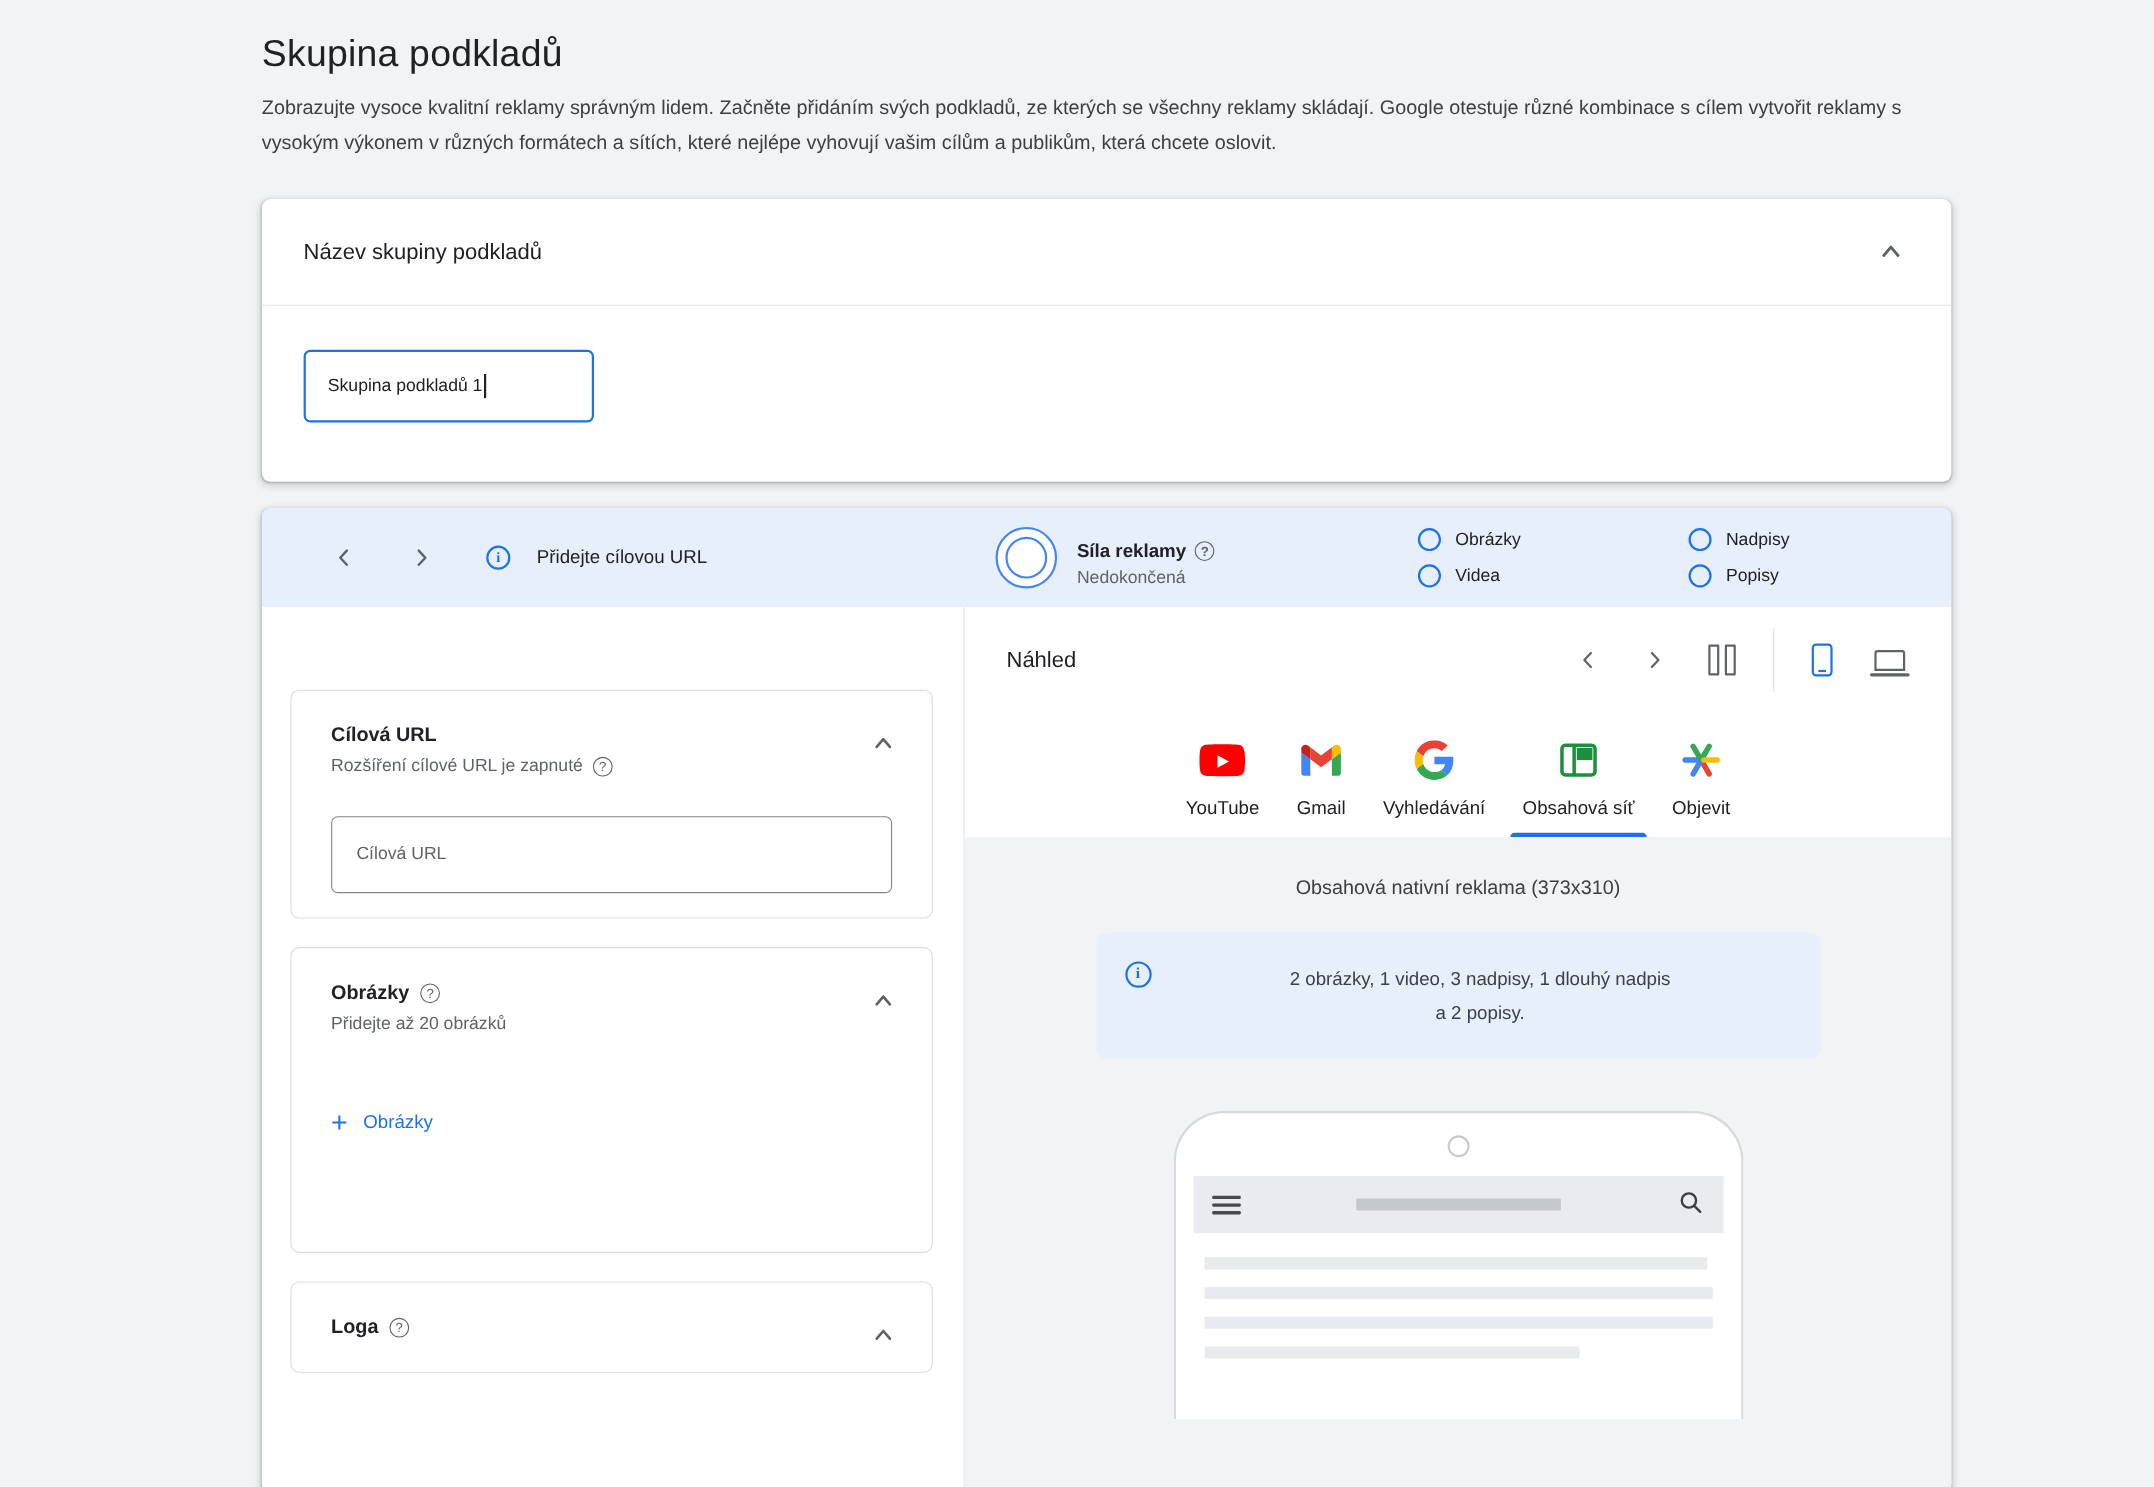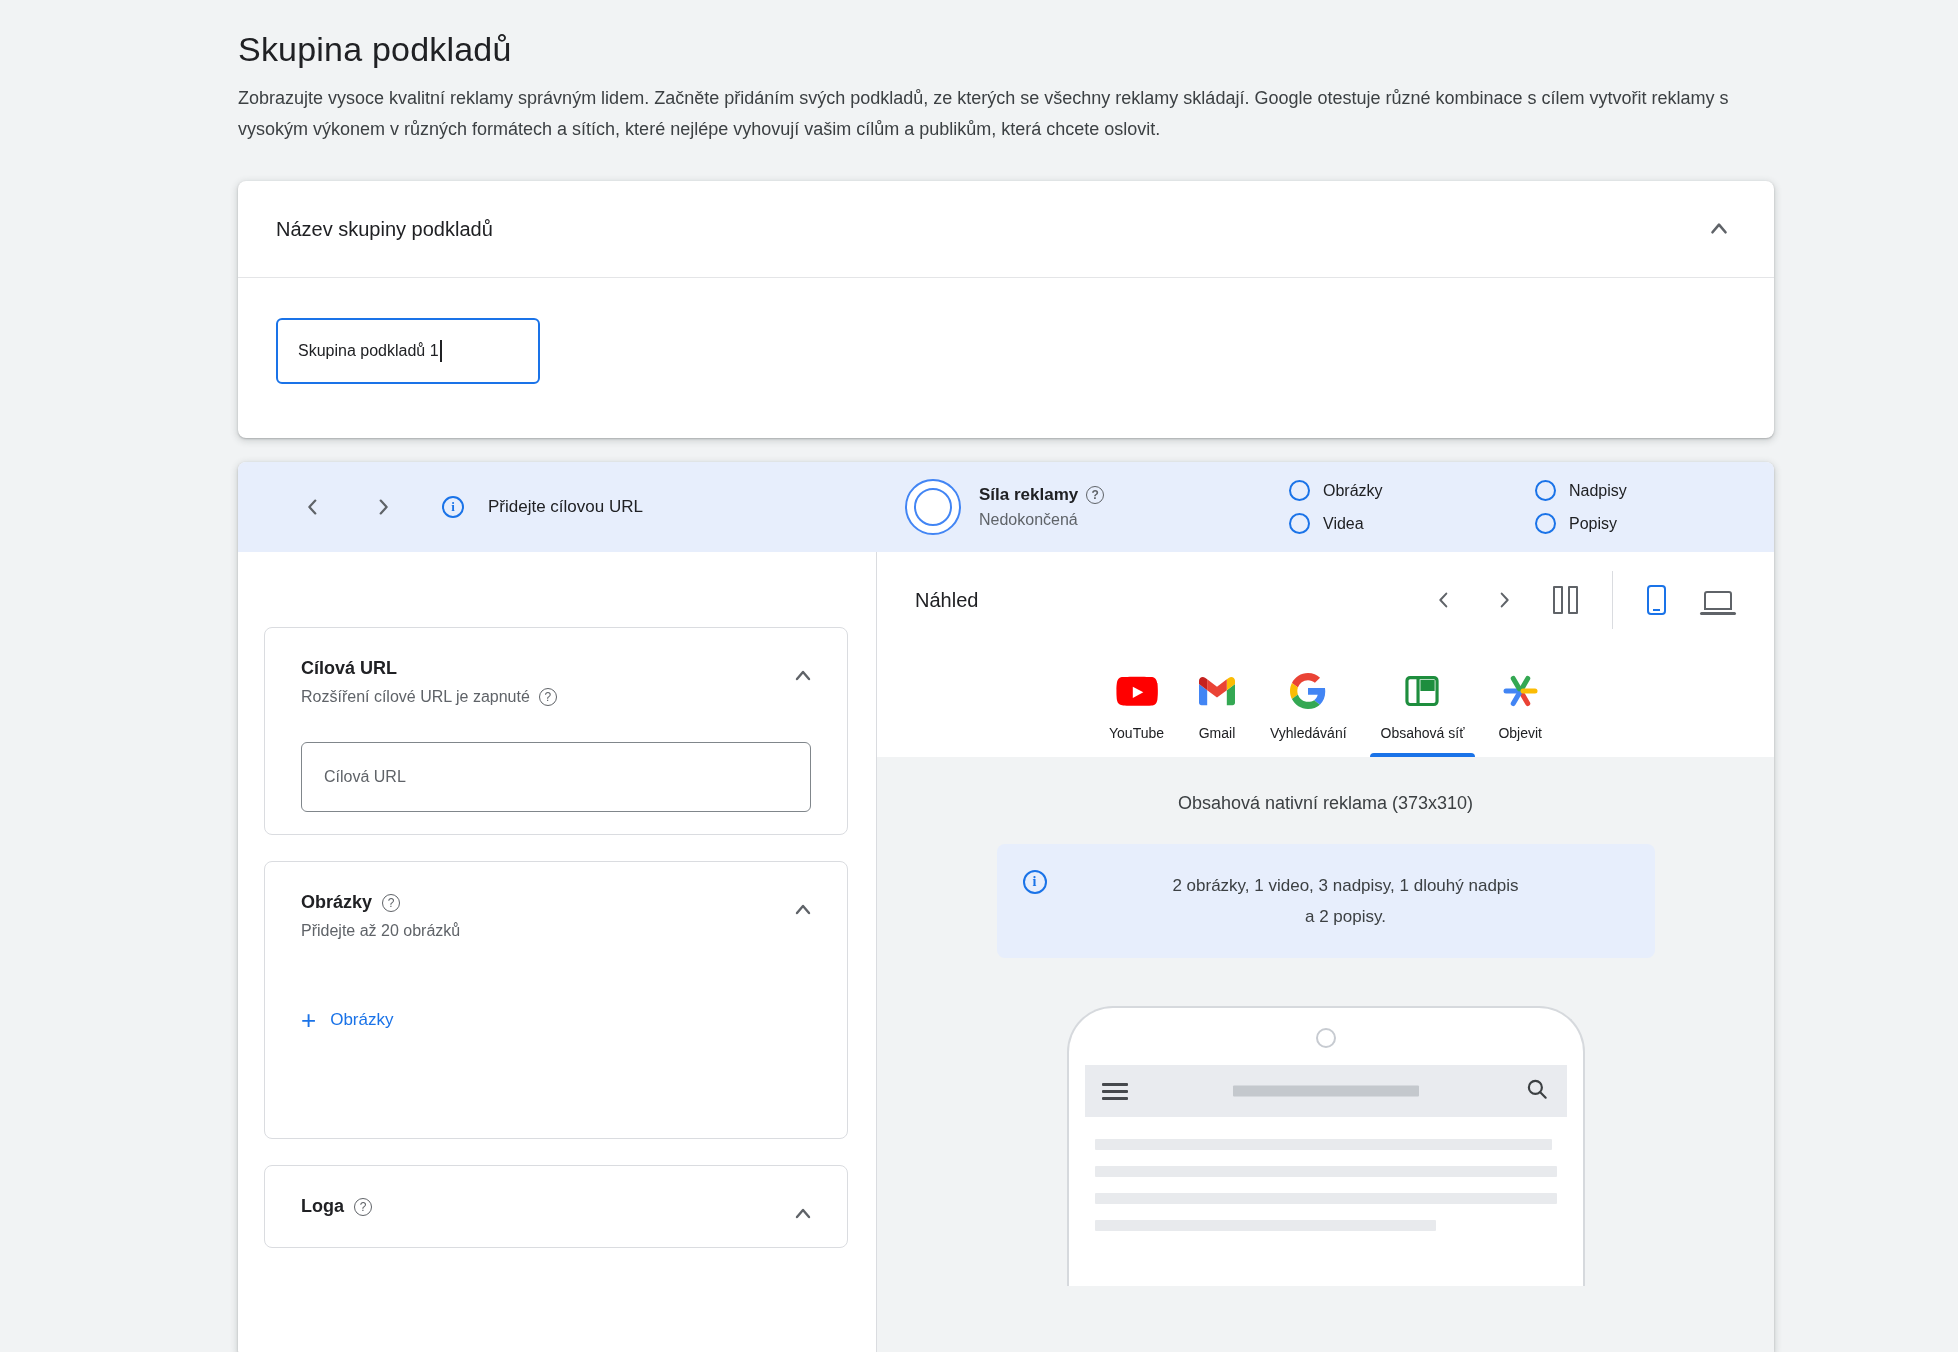--- a/index.html
+++ b/index.html
@@ -29,21 +29,21 @@
   
   .assets-card { margin-top:24px; height:895px; display:flex; flex-direction:column; overflow:hidden; }
   .assets-card .card-header { height:87px; }
 
   
   .asset-toolbar { height:90px; background:#e7eefc; display:flex; align-items:center; flex:none; }
   .tb-left { width:613px; flex:none; padding-left:60px; display:flex; align-items:center; }
   .tb-left .icon-btn + .icon-btn { margin-left:40px; }
   .tb-info { margin-left:44px; display:flex; align-items:center; }
   .tb-message { margin-left:24px; font-size:17px; color:#202124; }
-  .gauge-wrap { margin-left:54px; display:flex; align-items:center; flex:none; }
+  .gauge-wrap { margin-left:54px; display:flex; align-items:flex-end; flex:none; }
   .gauge { width:56px; height:56px; border:2px solid #4285f4; border-radius:50%; background:#fff;
            display:flex; align-items:center; justify-content:center; }
   .gauge-inner { width:38px; height:38px; border:2px solid #4285f4; border-radius:50%; background:#fff; }
   .gauge-labels { margin-left:18px; width:200px; }
   .gauge-title { font-size:17px; font-weight:700; color:#202124; display:flex; align-items:center; gap:8px; }
   .gauge-status { margin-top:6px; font-size:16px; color:#5f6368; }
   .checklist { margin-left:110px; display:grid; grid-template-columns:246px auto; row-gap:12px; }
   .check-item { display:flex; align-items:center; gap:13px; font-size:16px; color:#202124; }
   .check-circle { width:21px; height:21px; border:2px solid #1a73e8; border-radius:50%; background:transparent; flex:none; }
 
@@ -75,21 +75,21 @@
   .cols-icon { display:flex; gap:5px; }
   .cols-icon span { width:10px; height:28px; border:2.5px solid #5f6368; border-radius:1px; }
   .phone-glyph { width:19px; height:30px; border:2.5px solid #1a73e8; border-radius:4px; position:relative; }
   .phone-glyph::after { content:''; position:absolute; left:4px; right:4px; bottom:2px; height:2.5px; background:#1a73e8; }
   .laptop-glyph { width:28px; height:19px; border:2.5px solid #5f6368; border-radius:3px 3px 0 0; position:relative; }
   .laptop-glyph::after { content:''; position:absolute; left:-6px; right:-6px; bottom:-7px; height:3px; background:#5f6368; border-radius:2px; }
 
   .preview-tabs { display:flex; justify-content:center; align-items:flex-end; flex:none; padding-top:8px; }
   .tab { position:relative; padding:14px 17px 16px; display:flex; flex-direction:column; align-items:center; gap:13px;
          background:none; border:none; cursor:pointer; font-family:"Liberation Sans","DejaVu Sans",sans-serif; }
-  .tab-label { font-size:14px; color:#202124; white-space:nowrap; }
+  .tab-label { font-size:17px; color:#202124; white-space:nowrap; }
   .tab.active::after { content:''; position:absolute; left:6px; right:6px; bottom:0; height:4px;
                        background:#1a73e8; border-radius:4px 4px 0 0; }
   .tab-icon { height:42px; display:flex; align-items:center; justify-content:center; }
 
   .preview-body { flex:1; background:#f1f3f4; padding-top:36px; min-height:0; }
   .format-label { text-align:center; font-size:18px; color:#3c4043; }
   .info-box { width:658px; margin:30px auto 0; background:#e7eefc; border-radius:8px;
               padding:26px 34px 26px 26px; display:flex; align-items:flex-start; gap:24px; }
   .info-box-text { flex:1; text-align:center; font-size:17px; line-height:31px; color:#3c4043; }
 

